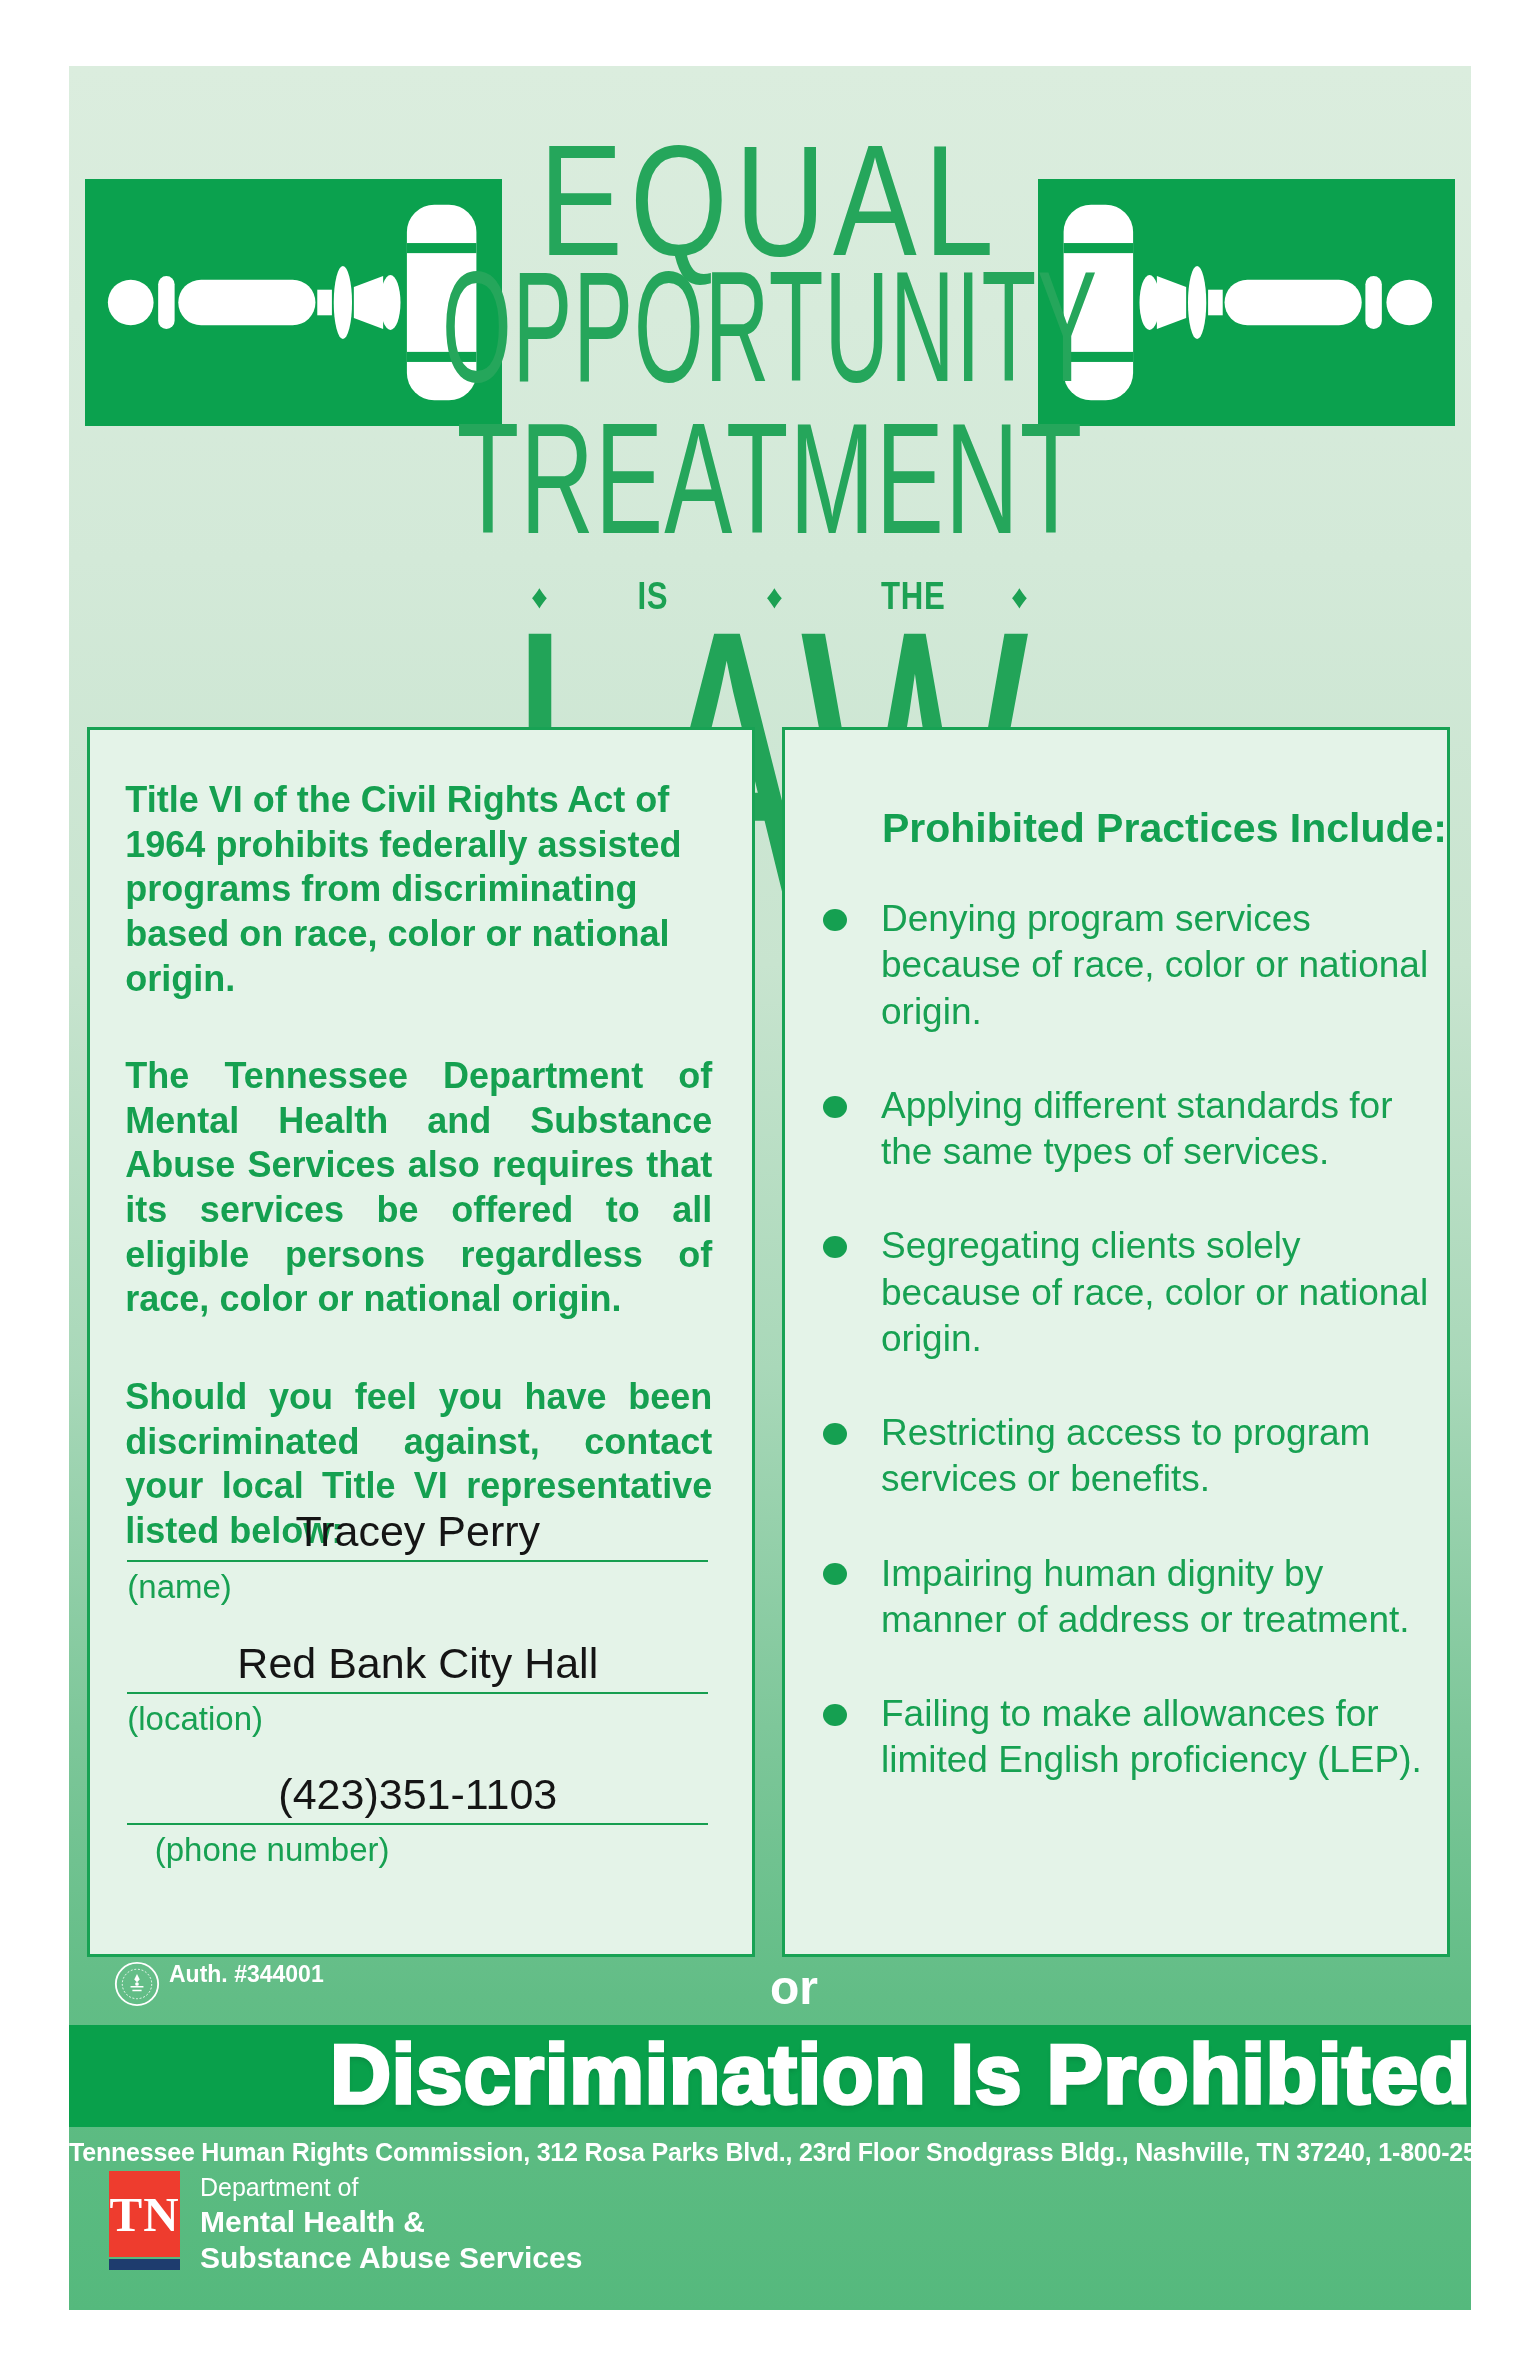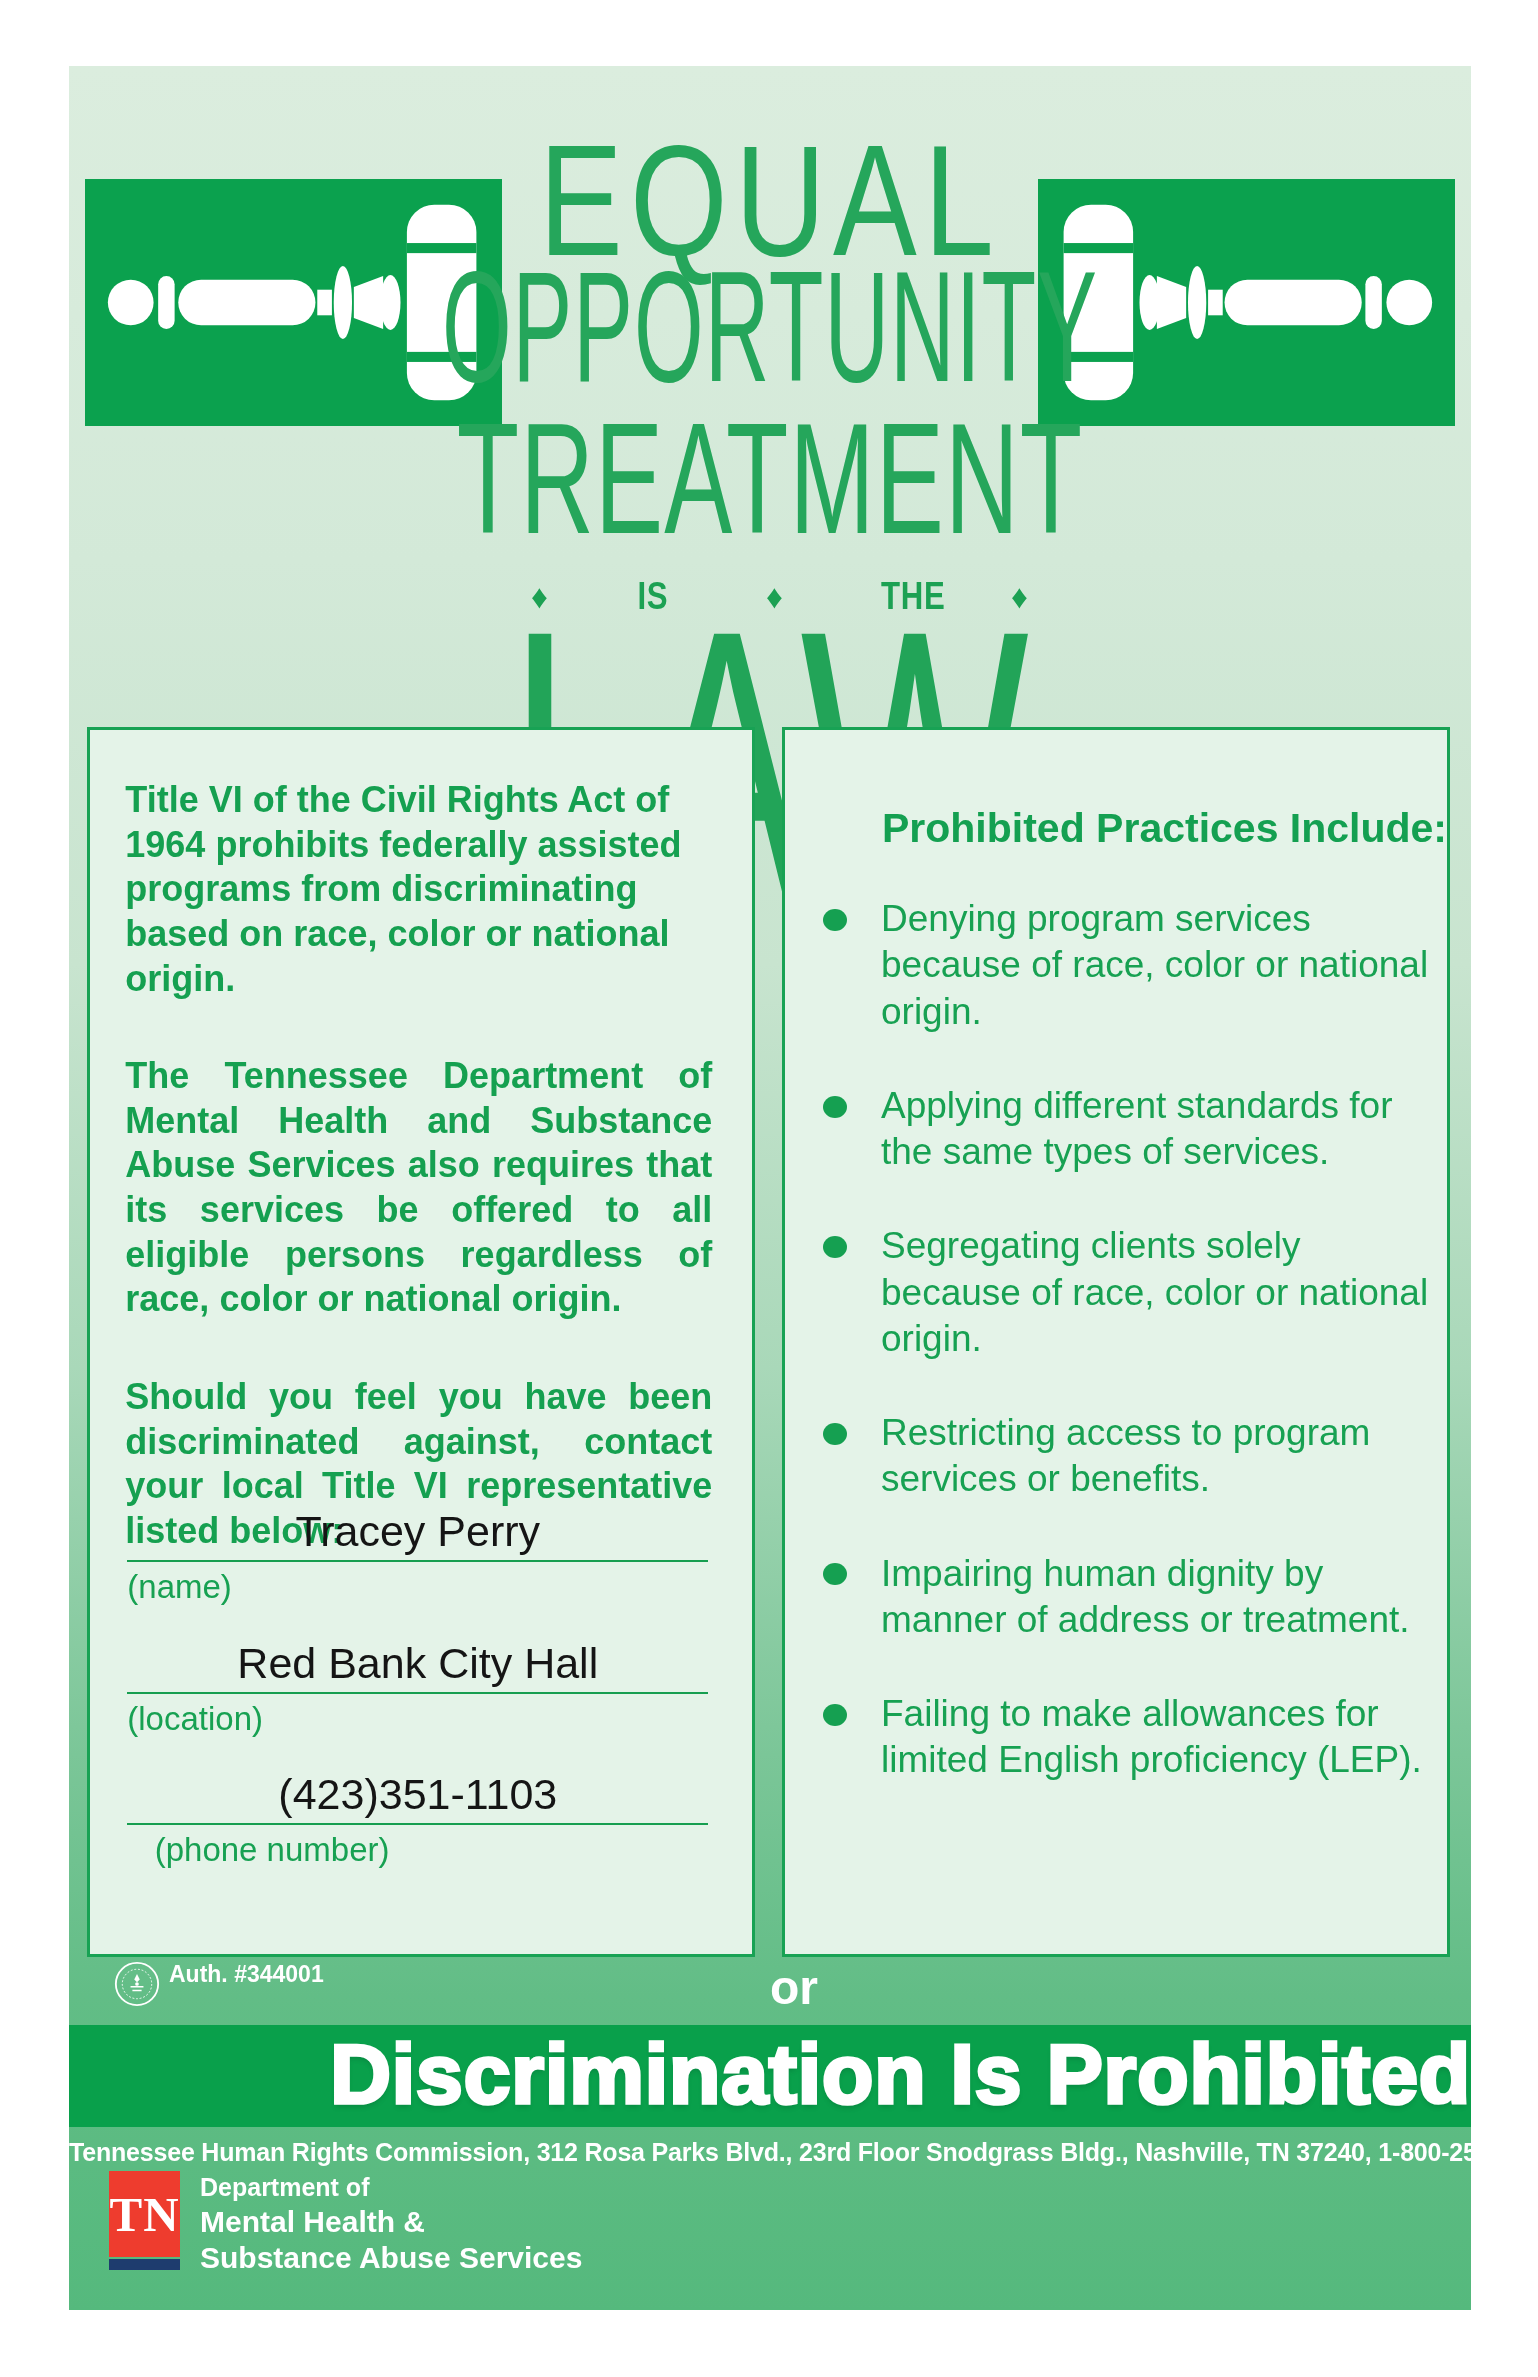--- a/index.html
+++ b/index.html
@@ -98,21 +98,21 @@
   .tn-red{
     position:absolute;left:0;top:0;width:71px;height:86px;background:#ee3c2e;
     display:flex;align-items:center;justify-content:center;
   }
   .tn-red span{
     color:#ffffff;font-family:"Liberation Serif", serif;font-weight:700;
     font-size:49px;letter-spacing:0.9px;
   }
   .tn-navy{position:absolute;left:0;top:88px;width:71px;height:11px;background:#1e3c6e;}
   .dept{margin-left:20px;color:#ffffff;padding-top:1.8px;}
-  .dept .d1{font-size:25px;font-weight:700;margin-bottom:1.8px;}
+  .dept .d1{font-size:25px;font-weight:400;margin-bottom:1.8px;}
   .dept .d2,.dept .d3{font-size:30px;font-weight:700;line-height:1.22;}
 </style>
 </head>
 <body>
 
 <div class="poster">
 
   <div class="gavel-box gb-left">
     <svg viewBox="0 0 456 270">
       <circle cx="50" cy="135" r="25" fill="#ffffff"></circle>

